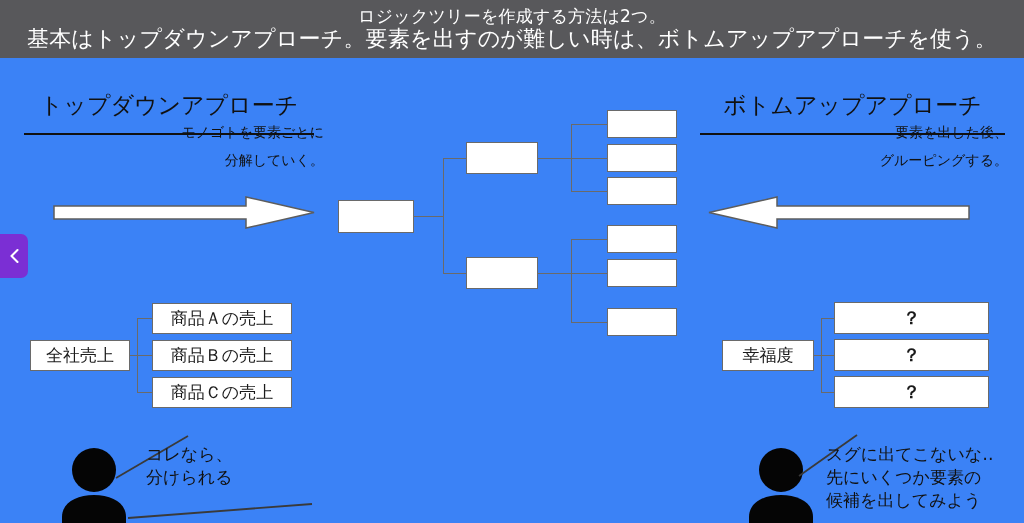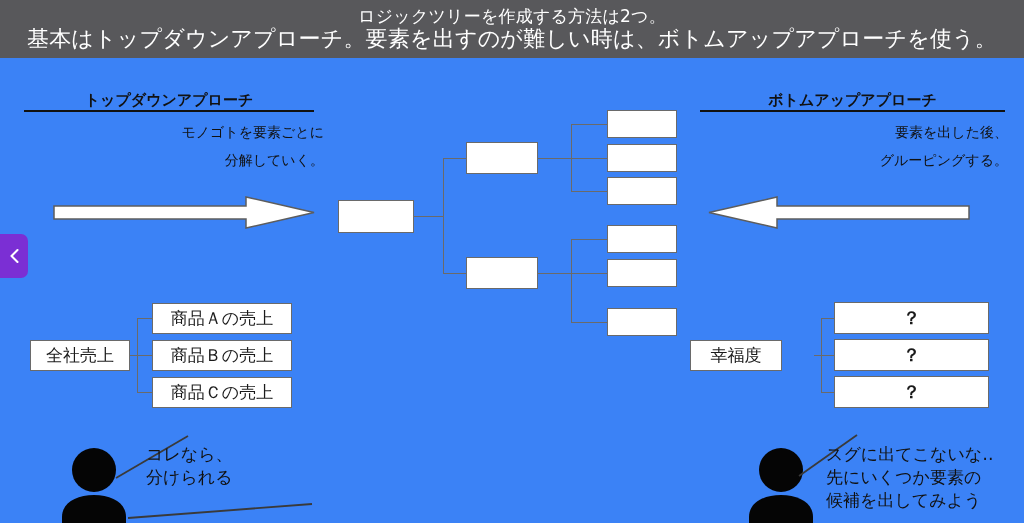--- a/index.html
+++ b/index.html
@@ -29,26 +29,26 @@
     background:#7b2fd4;
     border-radius:0 7px 7px 0;
     display:flex;align-items:center;justify-content:center;
     cursor:pointer;
   }
   .side-tab svg{display:block;}
 
   
   .approach-title{
     position:absolute;
-    font-weight:bold;
-    font-size:15px;
+    font-weight:normal;
+    font-size:23px;
     color:#111;
     white-space:nowrap;
     border-bottom:2.5px solid #111;
-    padding-bottom:1px;
+    padding-bottom:15px;
     line-height:1.15;
   }
   .approach-sub{
     position:absolute;
     font-size:14px;
     color:#111;
     text-align:right;
     line-height:1.28;
     white-space:nowrap;
   }
@@ -161,21 +161,21 @@
   <div class="ln v" style="left:137px;top:318px;height:75px;"></div>
 
   <div class="ln h" style="left:137px;top:318px;width:17px;"></div>
   <div class="ex-box" style="left:152px;top:303px;width:140px;height:31px;">商品Ａの売上</div>
 
   <div class="ex-box" style="left:152px;top:340px;width:140px;height:31px;">商品Ｂの売上</div>
 
   <div class="ln h" style="left:137px;top:392px;width:17px;"></div>
   <div class="ex-box" style="left:152px;top:377px;width:140px;height:31px;font-family:Liberation Mono, monospace;">商品Ｃの売上</div>
 
-  <div class="ex-box" style="left:690px;top:340px;width:92px;height:31px;">幸福度</div>
+  <div class="ex-box" style="left:722px;top:340px;width:92px;height:31px;">幸福度</div>
   <div class="ln h" style="left:814px;top:355px;width:22px;"></div>
   <div class="ln v" style="left:821px;top:318px;height:75px;"></div>
 
   <div class="ln h" style="left:821px;top:318px;width:16px;"></div>
   <div class="ex-box q" style="left:834px;top:302px;width:155px;height:32px;">？</div>
 
   <div class="ex-box q" style="left:834px;top:339px;width:155px;height:32px;">？</div>
 
   <div class="ln h" style="left:821px;top:392px;width:16px;"></div>
   <div class="ex-box q" style="left:834px;top:376px;width:155px;height:32px;">？</div>

